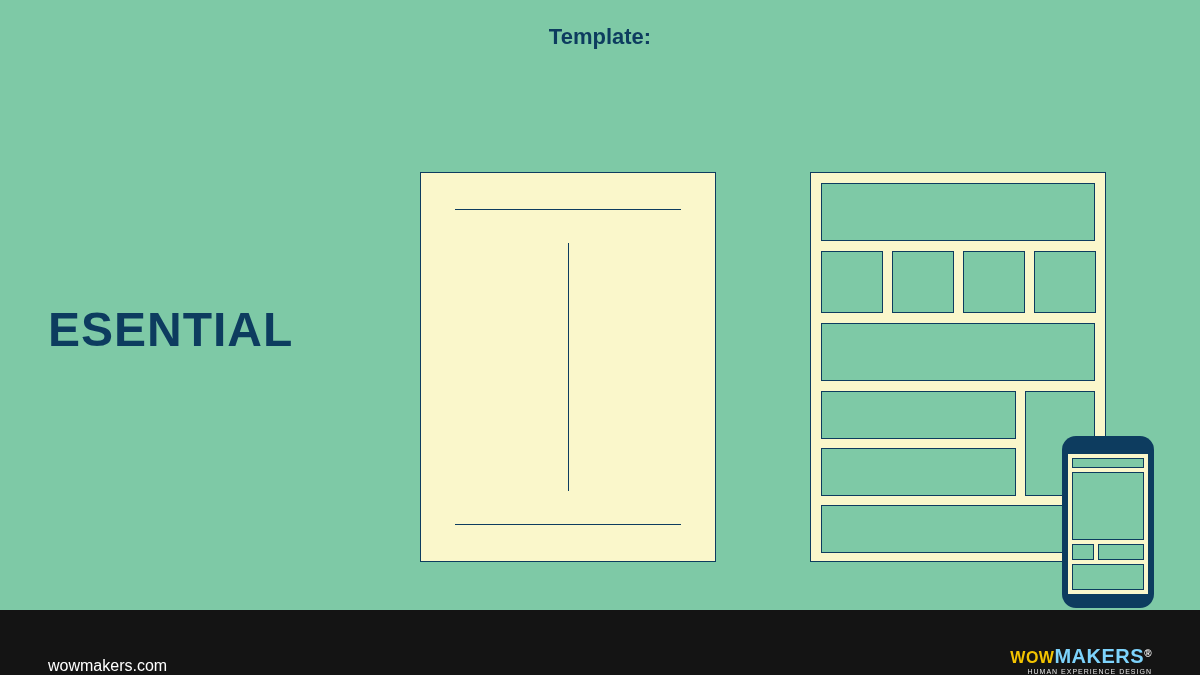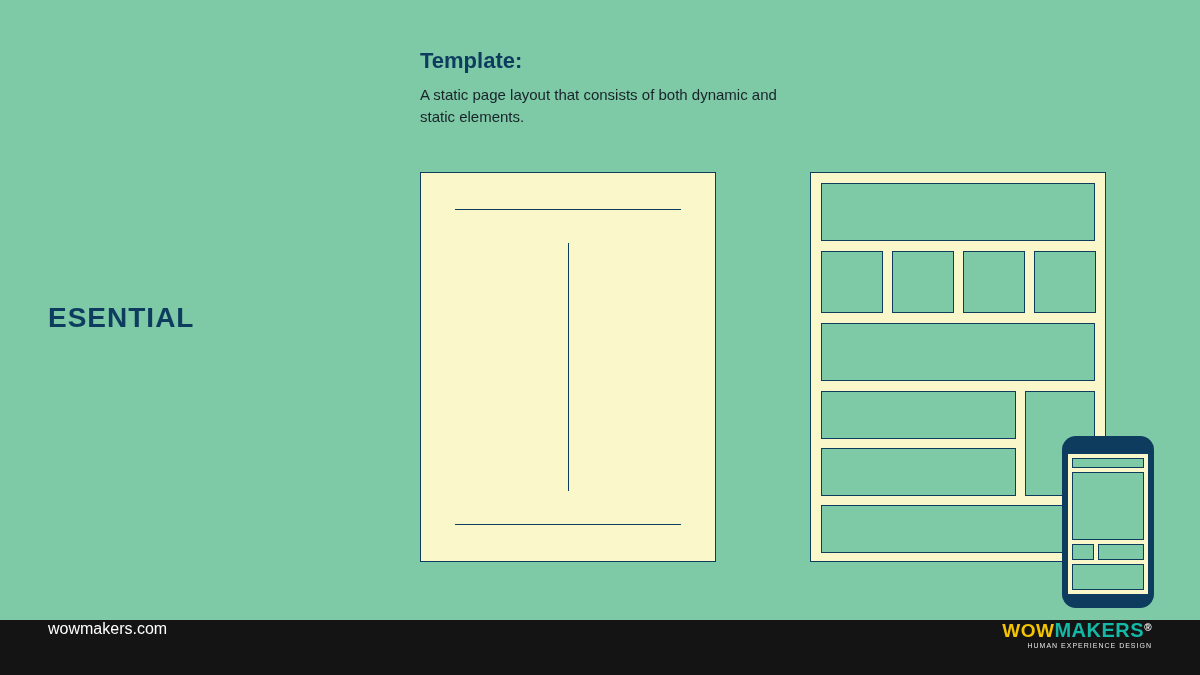--- a/index.html
+++ b/index.html
@@ -2,31 +2,32 @@
 <html><head>
 <meta charset="utf-8">
 <style>
   * { margin: 0; padding: 0; box-sizing: border-box; }
   html, body { width: 1200px; height: 675px; overflow: hidden; font-family: Arial, Helvetica, sans-serif; }
   .page { width: 1200px; height: 675px; background: #7ec9a6; position: relative; }
   .main-title {
     position: absolute;
     left: 48px;
     top: 300px;
-    font-size: 28px;
+    font-size: 48px;
     font-weight: 700;
     color: #0d3c5f;
     line-height: 1.25;
     letter-spacing: 1px;
     text-align: center;
   }
   .col {
     position: absolute;
-    top: 48px;
+    top: 24px;
     width: 360px;
+    text-align: center;
   }
   .col.template { left: 420px; }
   .col.modular  { left: 810px; }
   .col h2 {
     font-size: 22px;
     font-weight: 700;
     color: #0d3c5f;
     margin-bottom: 10px;
   }
   .col p {
@@ -119,48 +120,47 @@
   }
   .ps1 { left:4px; right:4px; top:4px;  height:10px; }
   .ps2 { left:4px; right:4px; top:18px; height:68px; }
   .ps3a{ left:4px;  top:90px; width:22px; height:16px; }
   .ps3b{ left:30px; right:4px; top:90px; height:16px; }
   .ps4 { left:4px; right:4px; top:110px; bottom:4px; }
   
   .footer {
     position: absolute;
     left: 0; right: 0; bottom: 0;
-    height: 55px;
+    height: 65px;
     background: #141414;
     color: #fff;
     display: flex;
-    align-items: flex-start;
+    align-items: flex-end;
     justify-content: space-between;
     padding: 0 48px;
   }
   .footer-url { font-size: 16px; }
   .brand { text-align: right; }
   .brand-top { font-weight: 800; letter-spacing: 0.5px; line-height: 1; }
-  .brand-top .wow { color: #f4c400; font-size: 19px; }
-  .brand-top .makers { color: #14b8a6; font-size: 20px; }
+  .brand-top .wow { color: #f4c400; font-size: 16px; }
+  .brand-top .makers { color: #7dd3fc; font-size: 20px; }
   .brand-top .reg { font-size: 10px; vertical-align: super; color:#fff; }
   .brand-sub { font-size: 7px; letter-spacing: 1px; color: #e6e6e6; margin-top: 2px; }
 </style>
 </head>
 <body>
 
 <div class="page">
 
   <div class="main-title">
     <div>ESENTIAL</div>
   </div>
 
   <div class="col template">
     <h2>Template:</h2>
-    <p>A static page layout that consists of both dynamic and static elements.</p>
   </div>
 
 
   <div class="tpl-card">
     <div class="tpl-line-top"></div>
     <div class="tpl-line-mid"></div>
     <div class="tpl-line-bottom"></div>
   </div>
 
   <div class="mod-card">

